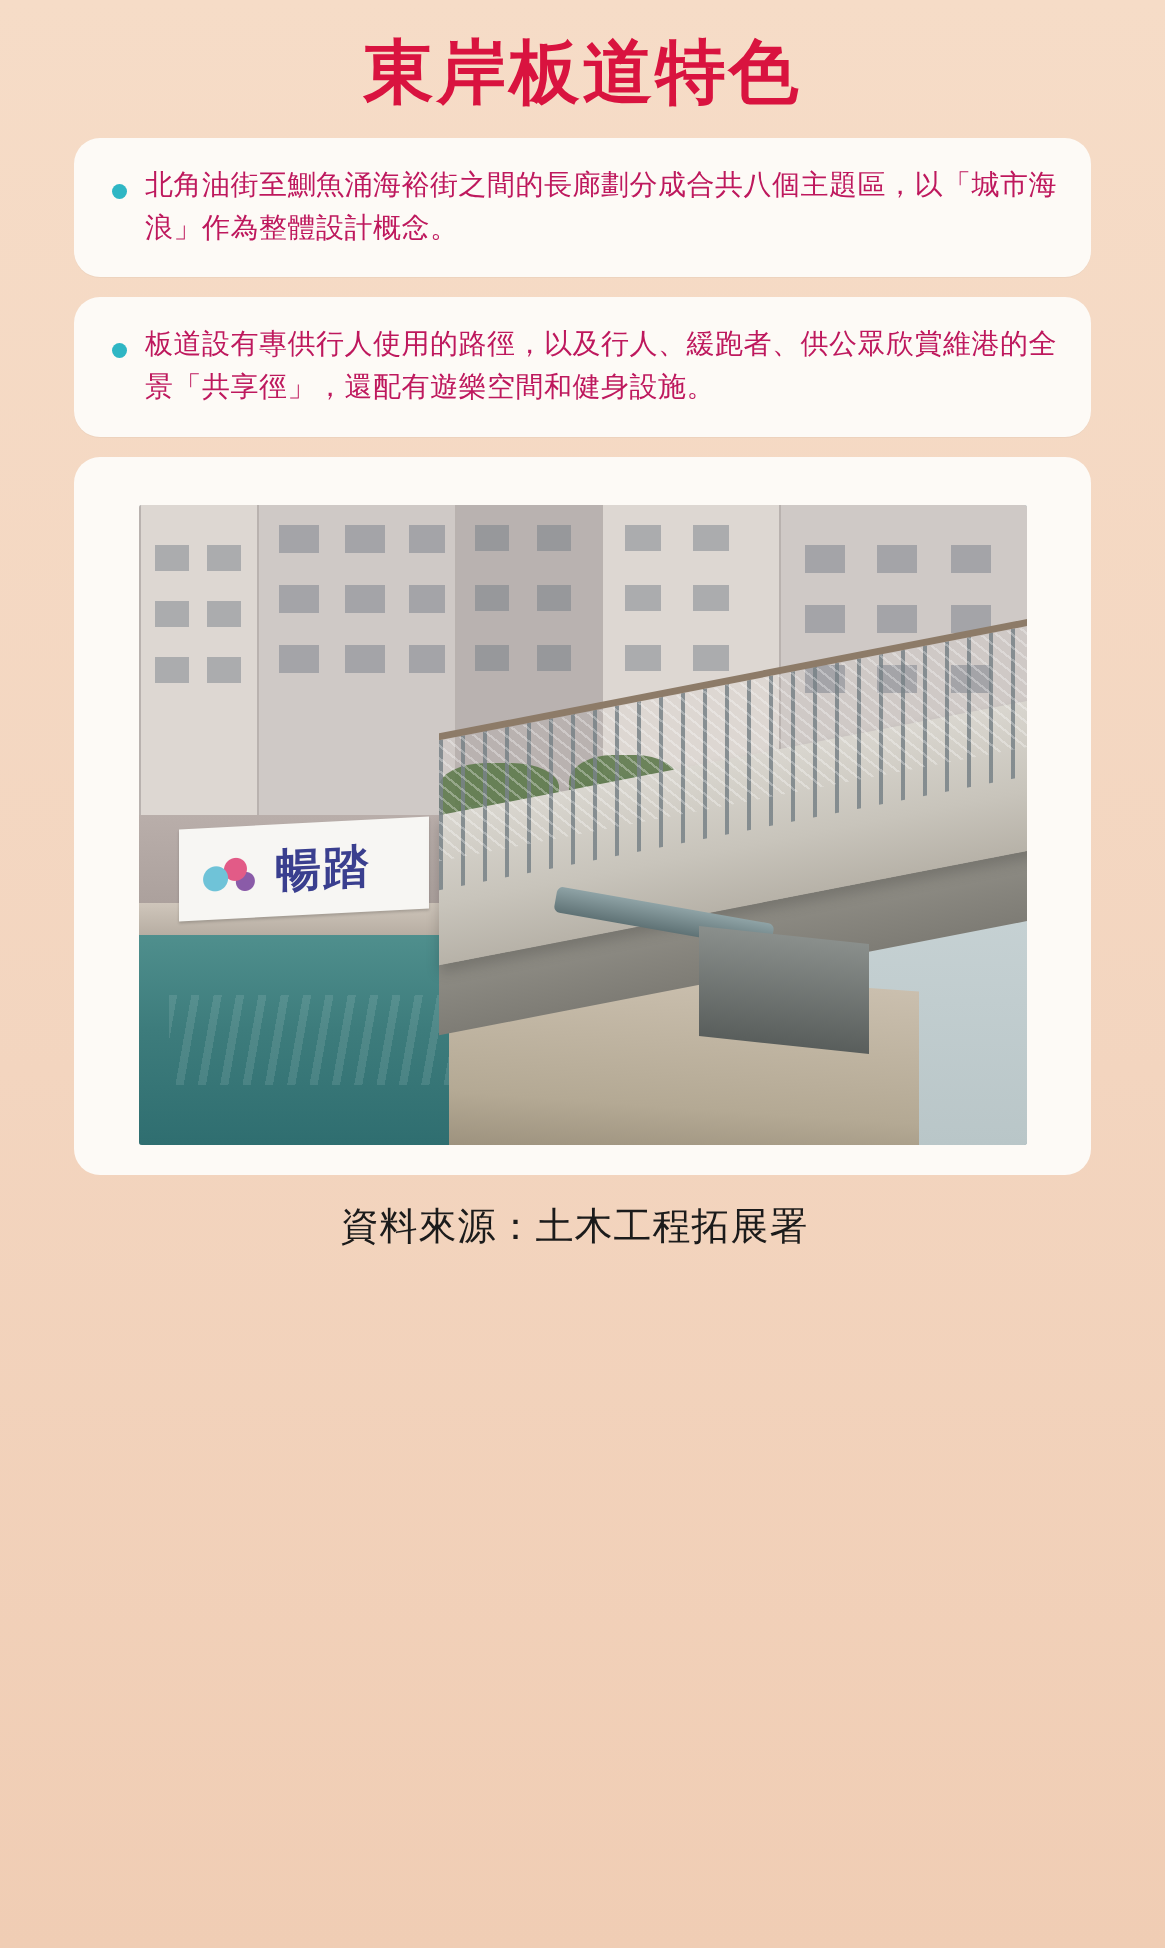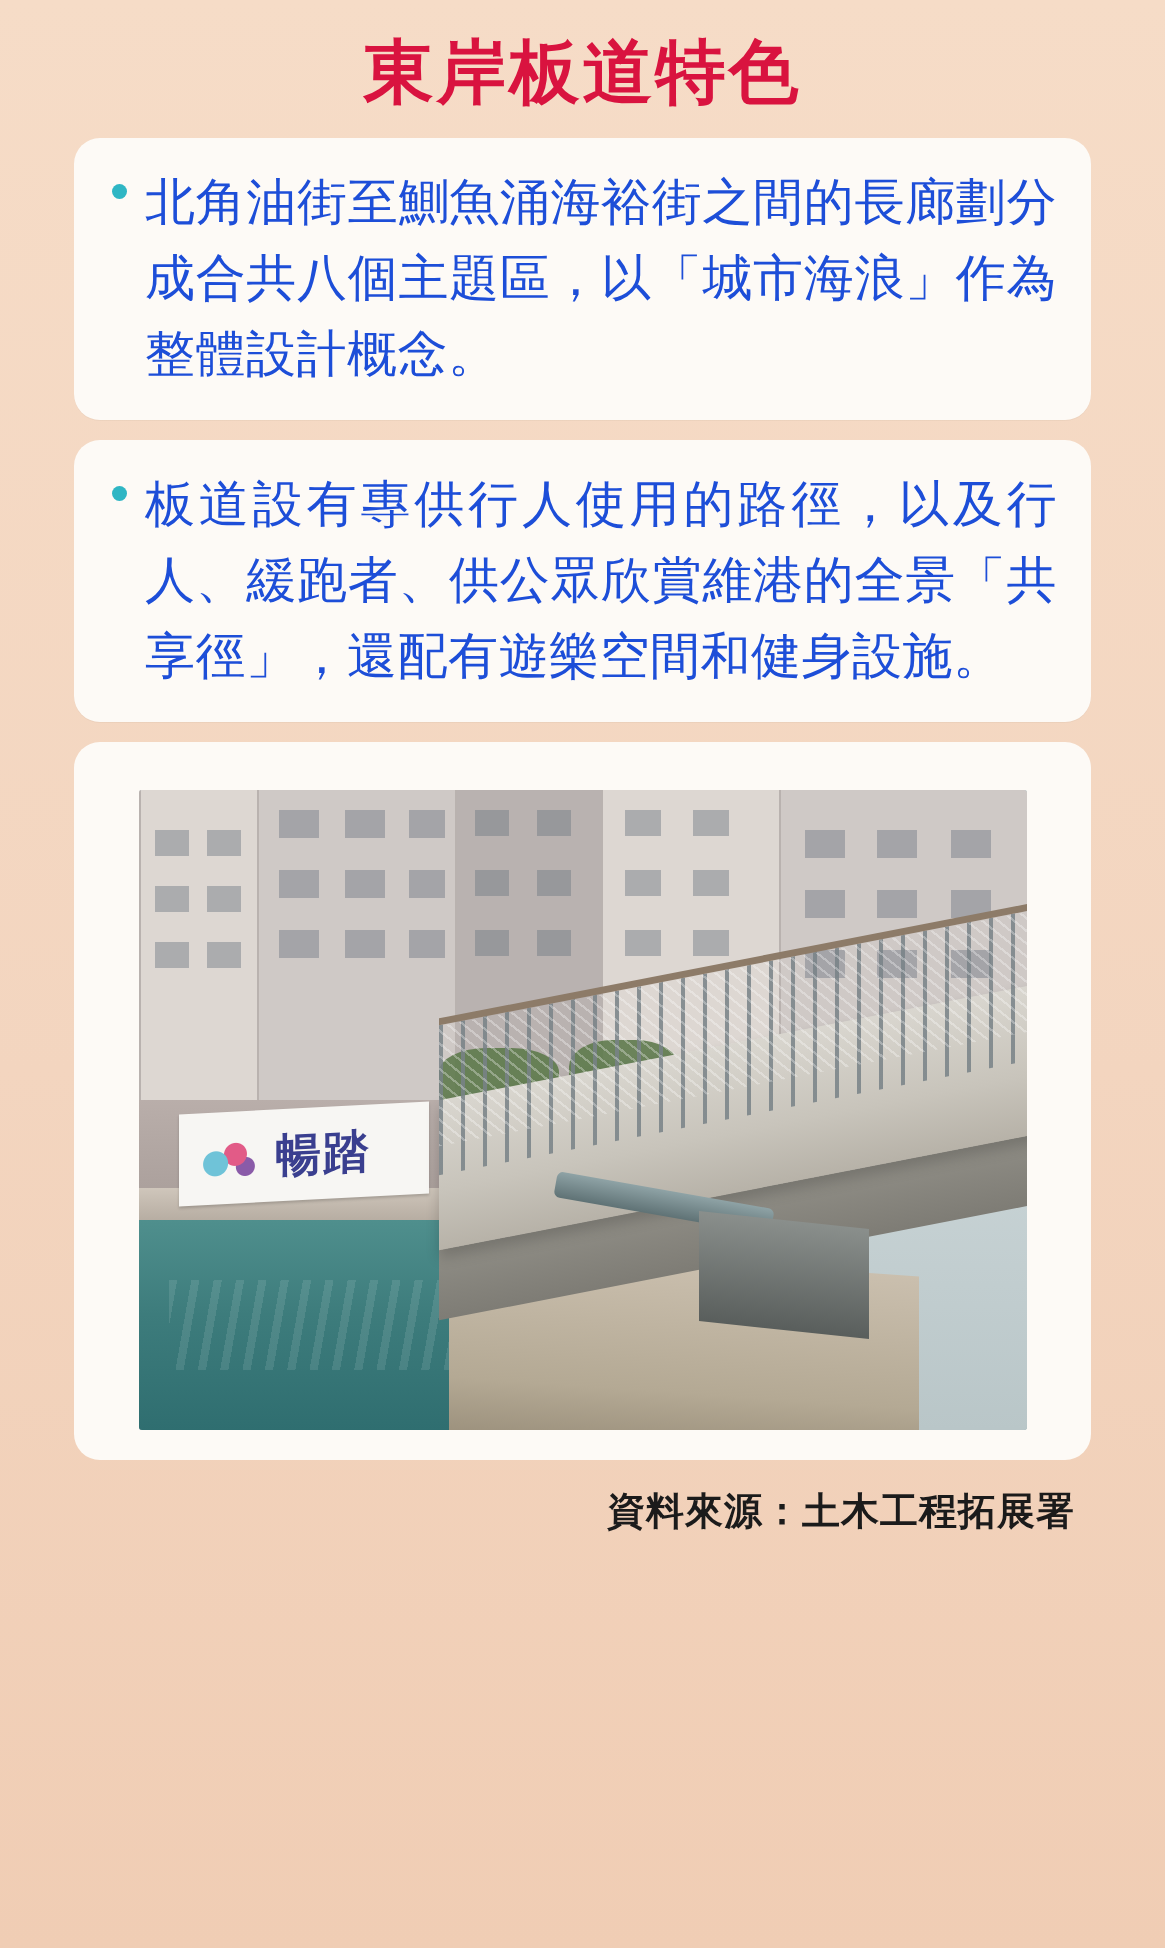--- a/index.html
+++ b/index.html
@@ -51,23 +51,23 @@
     flex: 0 0 auto;
     width: 15px;
     height: 15px;
     border-radius: 50%;
     background: #2fb6c4;
     margin: 20px 18px 0 4px;
   }
 
   .bullet-text {
     flex: 1 1 auto;
-    font-size: 50px;
+    font-size: 28px;
     line-height: 1.52;
-    color: #1d4ed8;
+    color: #be185d;
     letter-spacing: 0.5px;
     text-align: justify;
   }
 
   .photo-card {
     background: #fdfaf6;
     border-radius: 26px;
     padding: 26px 34px 30px 34px;
     margin-bottom: 16px;
   }
@@ -195,26 +195,25 @@
     transform: rotate(10deg);
   }
   .machine {
     position: absolute;
     left: 560px; top: 430px; width: 170px; height: 110px;
     background: linear-gradient(180deg,#8a8f8c 0%, #595e5c 100%);
     transform: skewY(6deg);
   }
 
   .source {
-    text-align: right;
+    text-align: center;
     font-size: 38px;
     color: #1b1b1b;
     letter-spacing: 1px;
     padding: 10px 16px 0 0;
-    font-weight: bold;
   }
 </style>
 </head>
 <body>
 
 <div class="poster">
 
   <div class="title">東岸板道特色</div>
 
   <div class="card">

